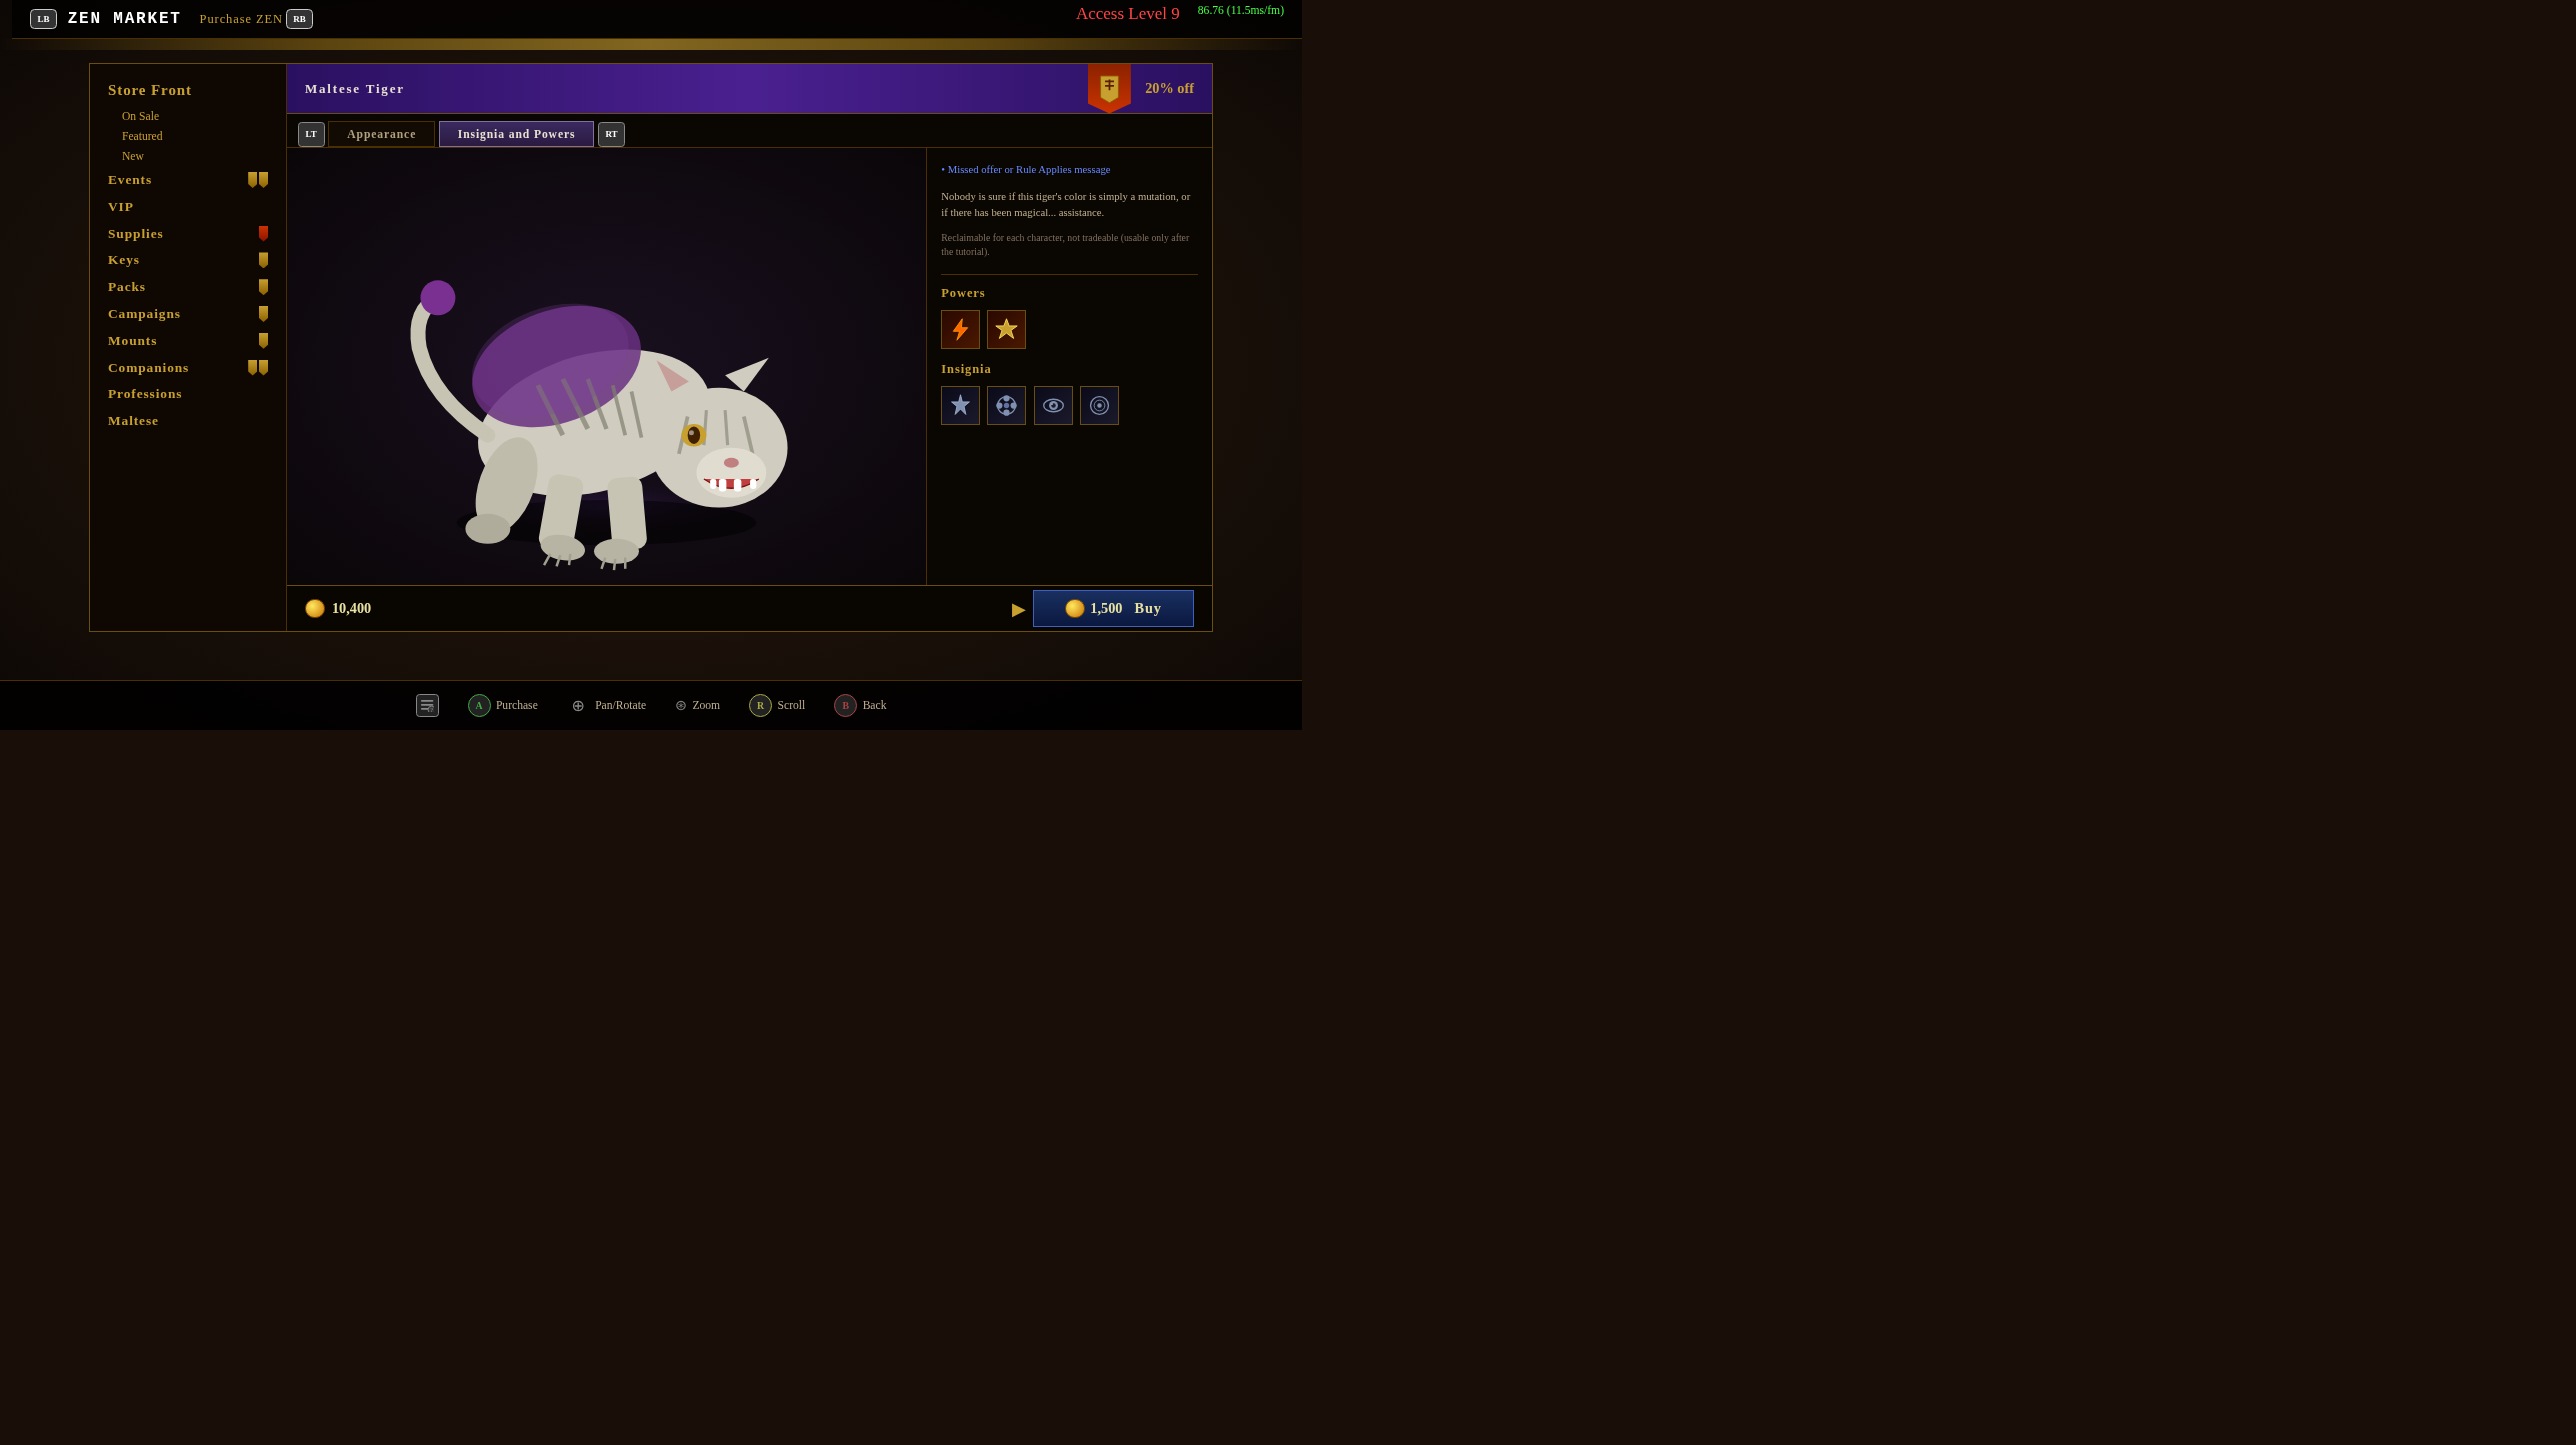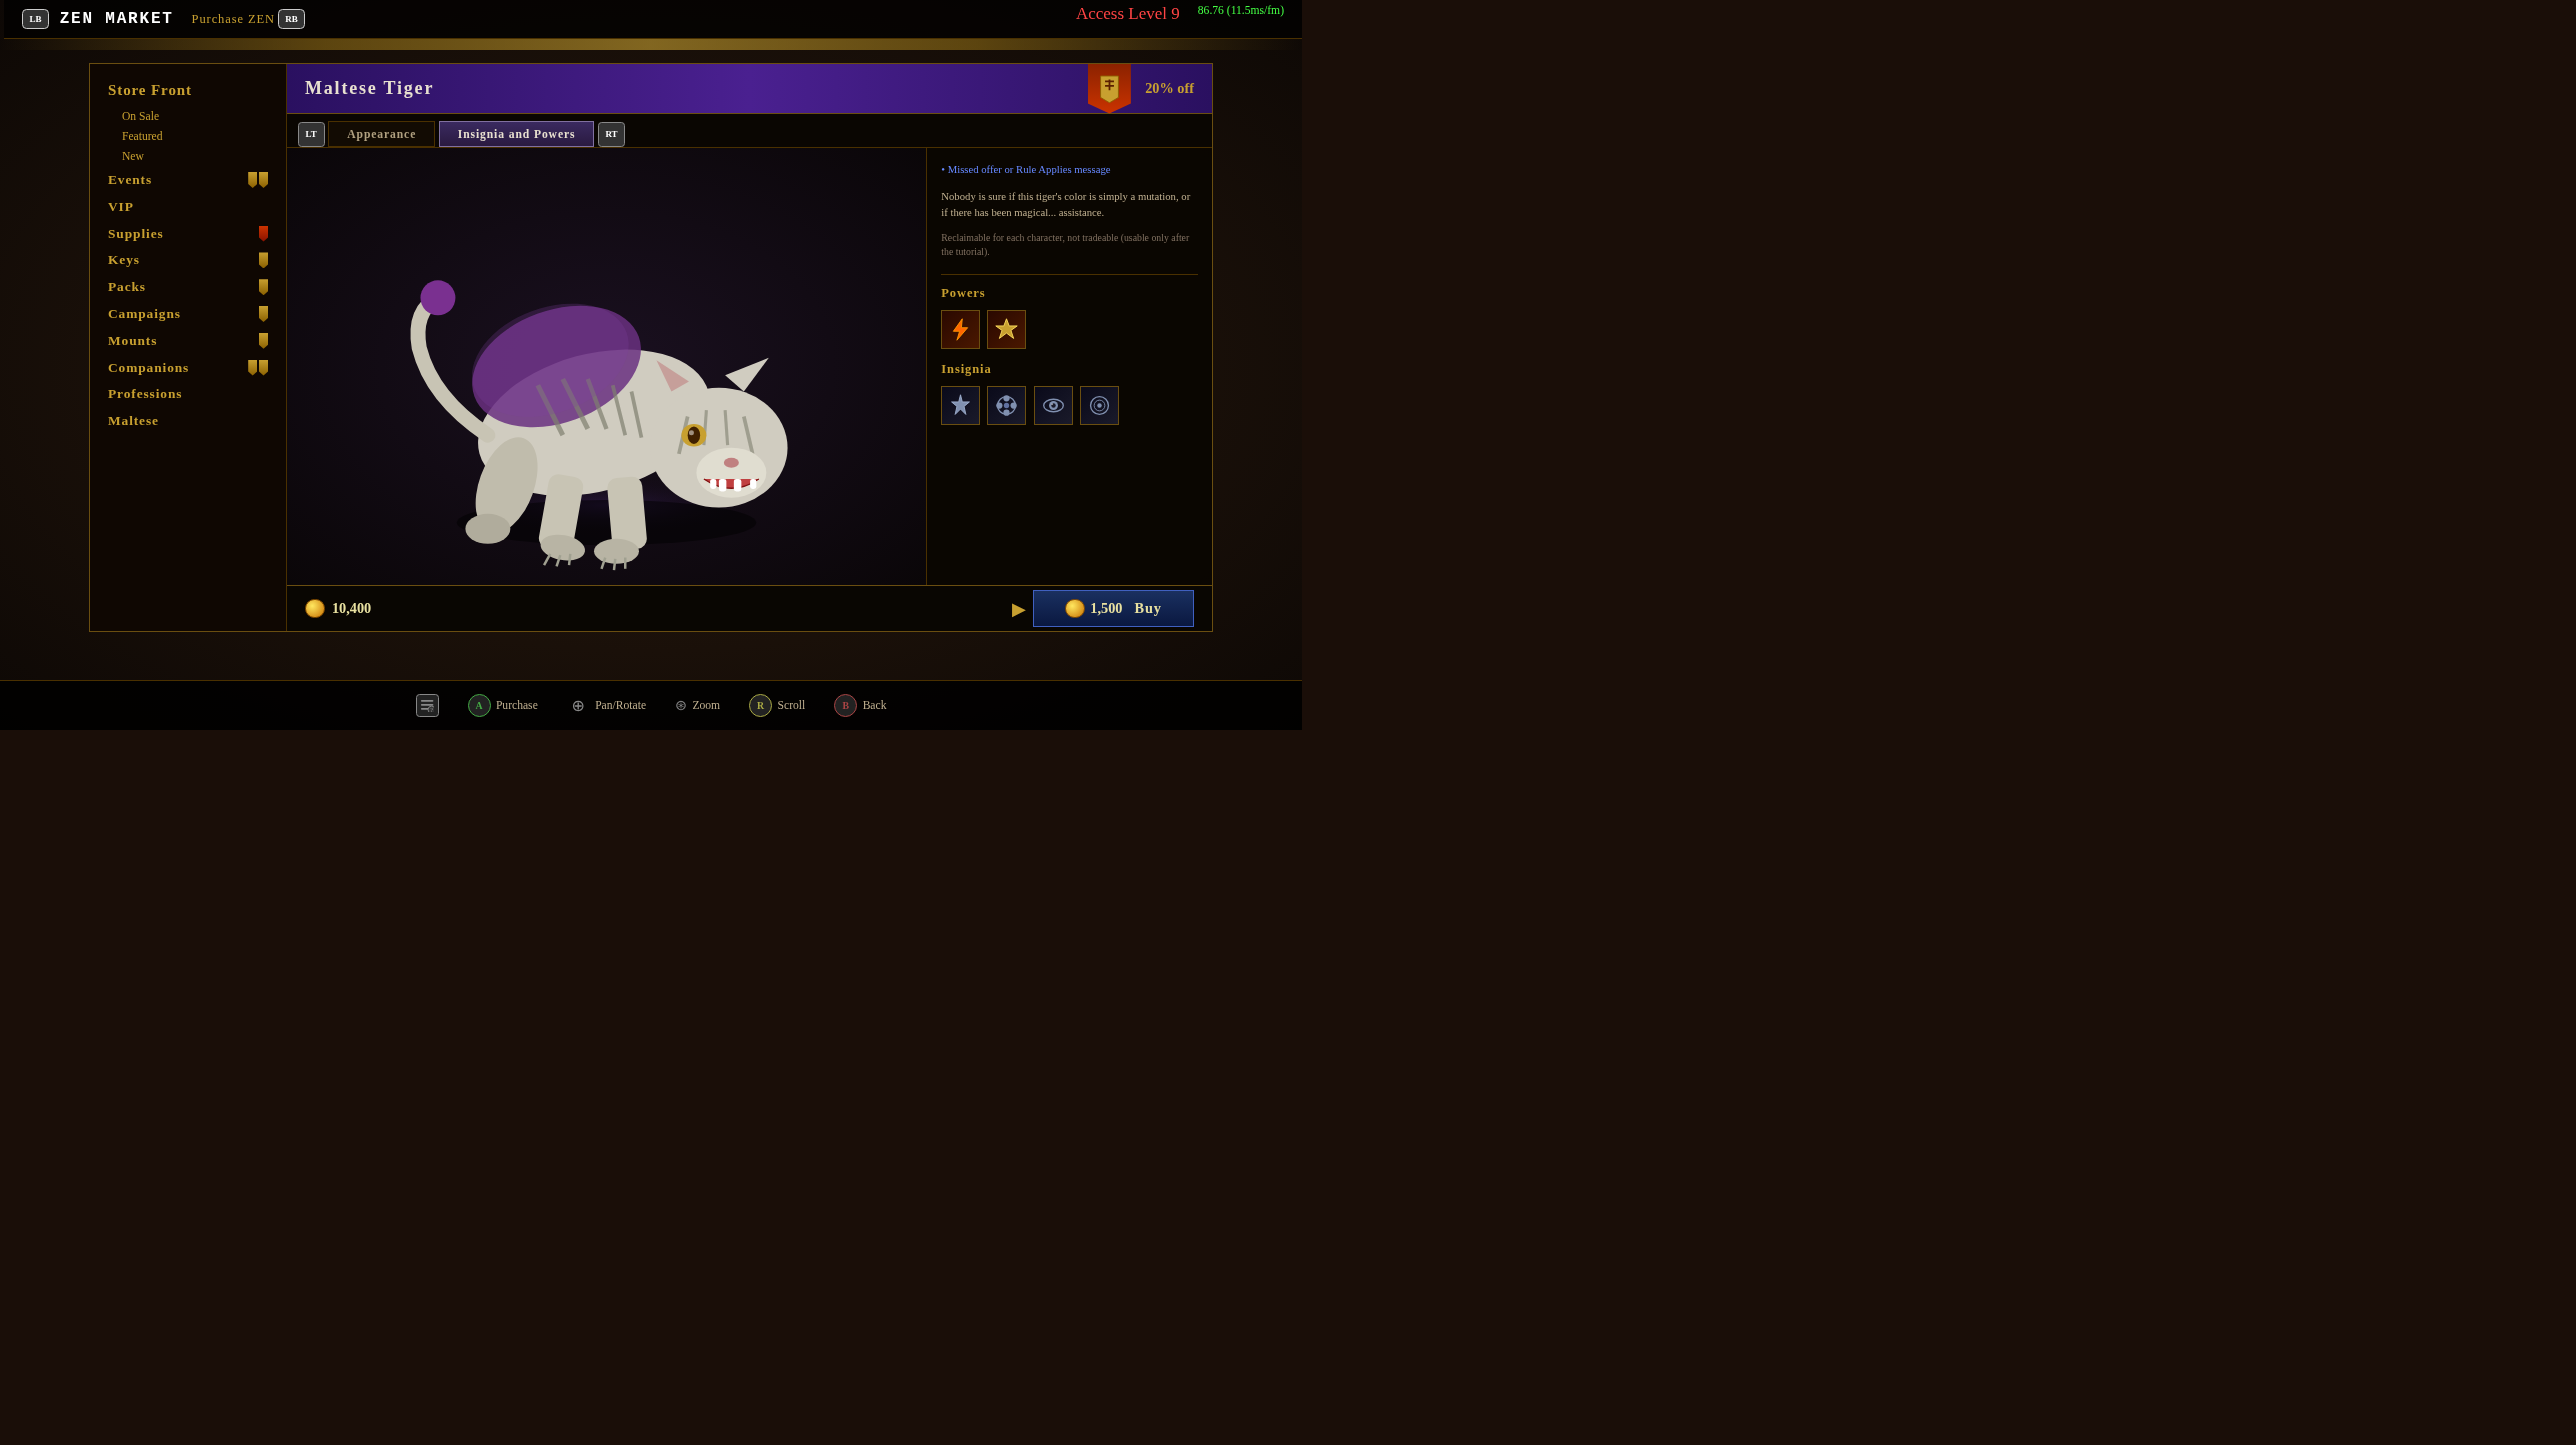--- a/index.html
+++ b/index.html
@@ -16,21 +16,21 @@
     .bg-overlay {
       position: absolute;
       inset: 0;
       background: radial-gradient(ellipse at center, #2a1a0e 0%, #0d0805 100%);
     }
 
     
     .top-bar {
       position: absolute;
       top: 0;
-      left: 4px;
+      left: 12px;
       right: 0;
       height: 39px;
       background: rgba(0,0,0,0.7);
       display: flex;
       align-items: center;
       padding: 0 18px;
       border-bottom: 0.9px solid #4a3000;
     }
 
     .lb-button, .rb-button {
@@ -183,21 +183,21 @@
       background: linear-gradient(to right, #2a1060, #4a2090, #2a1060);
       display: flex;
       align-items: center;
       justify-content: space-between;
       padding: 0 18px;
       border-bottom: 0.9px solid #6a4e10;
     }
 
     .item-title {
       color: #e8e0d0;
-      font-size: 18px;
+      font-size: 13px;
       font-weight: bold;
       letter-spacing: 1.8px;
       font-family: Georgia, serif;
     }
 
     .item-badge-area {
       display: flex;
       align-items: center;
       gap: 14.3px;
     }

